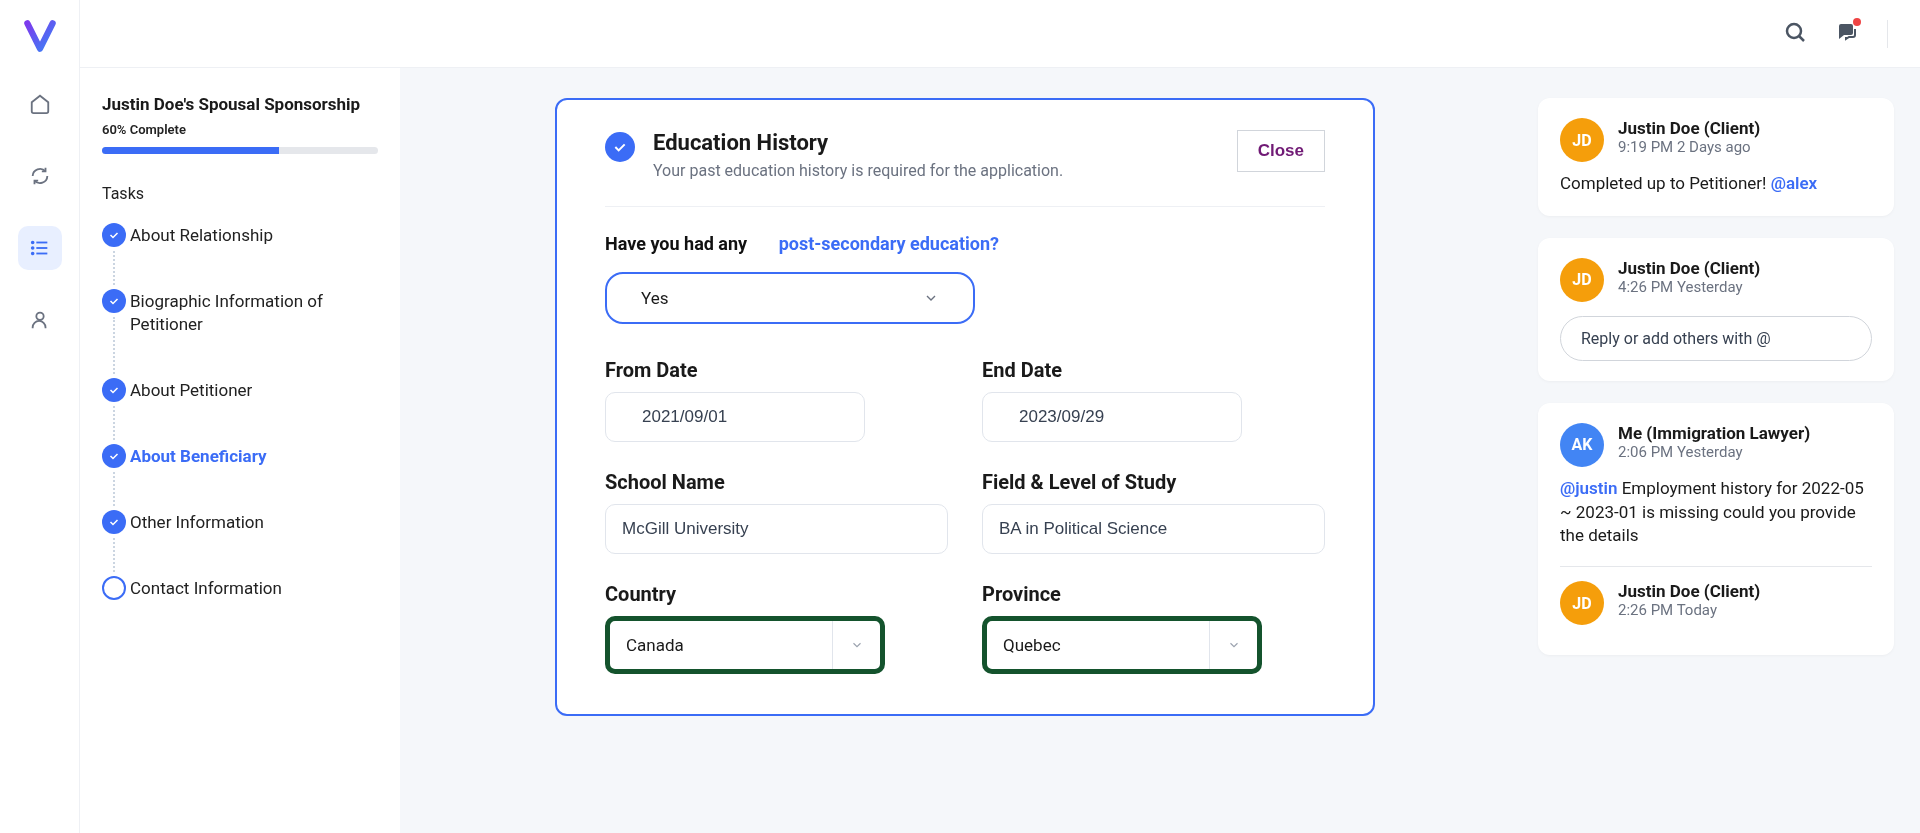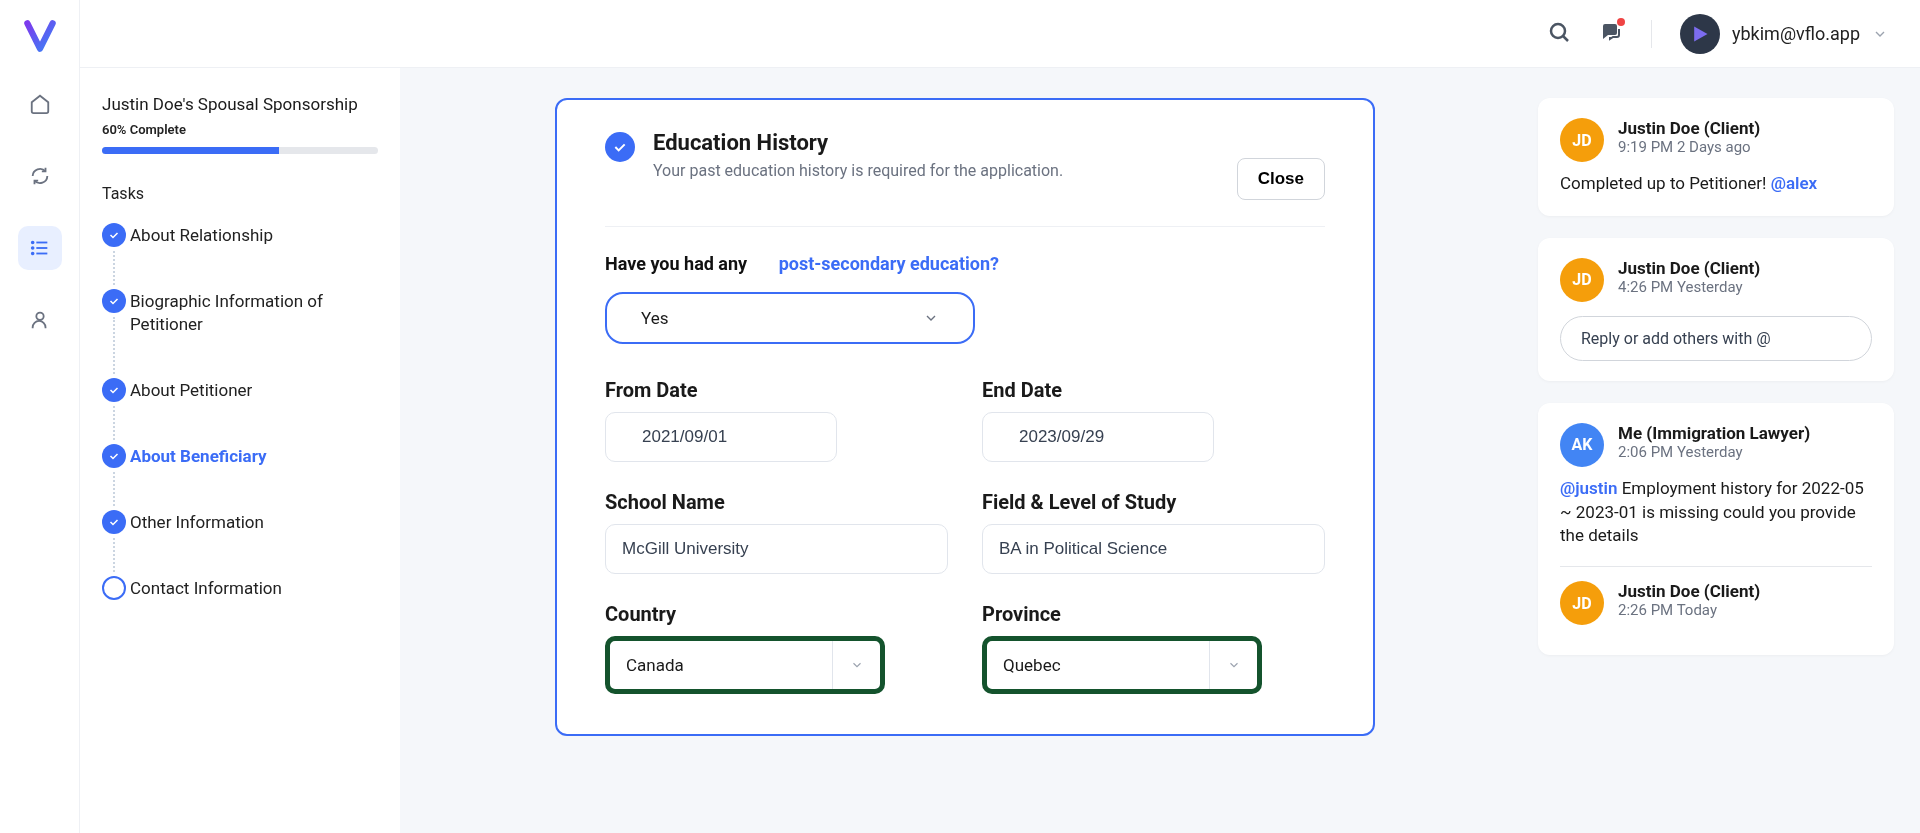--- a/index.html
+++ b/index.html
@@ -18,21 +18,21 @@
 .divider { width: 1px; height: 28px; background: #e5e7eb; }
 .user-menu { display: flex; align-items: center; gap: 12px; cursor: pointer; font-size: 18px; color: #222; }
 .avatar-circle { width: 40px; height: 40px; border-radius: 50%; background: #2d3748; display: flex; align-items: center; justify-content: center; }
 .dot-red { position: absolute; top: -2px; right: -2px; width: 8px; height: 8px; background: #ef4444; border-radius: 50%; }
 
 
 .content { display: flex; flex: 1; margin-top: 68px; }
 
 
 .tasks-panel { width: 320px; background: #fff; padding: 26px 22px; }
-.case-title { font-size: 17px; font-weight: 400; margin-bottom: 8px; }
+.case-title { font-size: 17px; font-weight: 700; margin-bottom: 8px; }
 .progress-label { font-size: 13px; font-weight: 600; color: #222; margin-bottom: 10px; }
 .progress-bar { height: 7px; background: #e5e7eb; border-radius: 4px; overflow: hidden; margin-bottom: 30px; }
 .progress-fill { height: 100%; background: #3b6cf6; }
 .tasks-heading { font-size: 16px; color: #222; margin-bottom: 20px; }
 .task-list { display: flex; flex-direction: column; }
 .task-item { display: flex; align-items: flex-start; gap: 4px; cursor: pointer; position: relative; padding-bottom: 42px; }
 .task-item:last-child { padding-bottom: 0; }
 .task-bullet { width: 24px; height: 24px; border-radius: 50%; background: #3b6cf6; display: flex; align-items: center; justify-content: center; flex-shrink: 0; z-index: 2; }
 .task-bullet.empty { background: #fff; border: 2.5px solid #3b6cf6; }
 .task-connector { position: absolute; left: 11px; top: 28px; bottom: 4px; border-left: 2px dotted #cbd5e1; z-index: 1; }
@@ -41,32 +41,32 @@
 .task-item.active .task-label { color: #3b6cf6; font-weight: 700; }
 
 
 .main { flex: 1; padding: 30px 40px; overflow: auto; }
 .card { background: #fff; border: 2px solid #3b6cf6; border-radius: 12px; padding: 30px 48px 40px; max-width: 820px; margin: 0 auto; }
 .card-head { display: flex; align-items: flex-start; gap: 18px; padding-bottom: 26px; border-bottom: 1px solid #eef0f4; margin-bottom: 26px; }
 .head-check { width: 30px; height: 30px; border-radius: 50%; background: #3b6cf6; display: flex; align-items: center; justify-content: center; flex-shrink: 0; margin-top: 2px; }
 .head-text { flex: 1; }
 .card-title { font-size: 22px; font-weight: 700; margin-bottom: 6px; }
 .card-subtitle { font-size: 16px; color: #6b7280; }
-.close-btn { border: 1px solid #d1d5db; background: #fff; color: #000000; font-weight: 600; font-size: 17px; padding: 10px 20px; border-radius: 8px; cursor: pointer; margin-top: 28px; }
+.close-btn { border: 1px solid #d1d5db; background: #fff; color: #701a75; font-weight: 600; font-size: 17px; padding: 10px 20px; border-radius: 0; cursor: pointer; }
 
 .question { font-size: 18px; font-weight: 700; color: #111; margin-bottom: 18px; }
 .question .hl { color: #3b6cf6; padding-left: 27px; }
 .select-box { position: relative; width: 370px; border: 2px solid #3b6cf6; border-radius: 18px; padding: 14px 34px; font-size: 17px; cursor: pointer; margin-bottom: 34px; display: flex; justify-content: space-between; align-items: center; }
 .form-grid { display: grid; grid-template-columns: 1fr 1fr; gap: 28px 34px; }
 .col-a { grid-column: 1; }
 .col-b { grid-column: 2; }
 .col-b-wide { grid-column: 2; }
 .field-label { font-size: 20px; font-weight: 700; margin-bottom: 10px; display: block; }
 .text-input { width: 100%; border: 1px solid #e1e5ec; border-radius: 10px; padding: 14px 16px; font-size: 17px; color: #374151; }
-.input-narrow { width: 232px; padding-left: 36px; }
+.input-narrow { width: 260px; padding-left: 36px; }
 .combo { display: flex; align-items: center; width: 280px; border: 5px solid #14532d; border-radius: 10px; overflow: hidden; }
 .combo .combo-text { flex: 1; padding: 14px 16px; font-size: 17px; }
 .combo .combo-btn { width: 48px; height: 48px; border-left: 1px solid #e1e5ec; display: flex; align-items: center; justify-content: center; color: #9ca3af; }
 
 
 .comments { width: 390px; padding: 30px 26px 8px 8px; display: flex; flex-direction: column; gap: 22px; }
 .comment-card { background: #fff; border-radius: 12px; padding: 20px 22px; box-shadow: 0 1px 3px rgba(0,0,0,0.04); }
 .comment-head { display: flex; gap: 14px; margin-bottom: 10px; }
 .c-avatar { width: 44px; height: 44px; border-radius: 50%; display: flex; align-items: center; justify-content: center; font-weight: 700; color: #fff; font-size: 16px; flex-shrink: 0; }
 .c-avatar.orange { background: #f59e0b; }
@@ -134,31 +134,20 @@
         </svg>
     </div>
     <div class="top-icon">
       <svg width="24" height="24" viewBox="0 0 24 24" fill="currentColor">
           <path d="M4 4h12a2 2 0 0 1 2 2v7a2 2 0 0 1-2 2H9l-5 4V6a2 2 0 0 1 2-2z"></path>
           <path d="M20 9v6a2 2 0 0 1-2 2h-4l-3 2v-2" fill="none" stroke="currentColor" stroke-width="2"></path>
         </svg>
       <span class="dot-red"></span>
     </div>
     <div class="divider"></div>
-    <div class="user-menu">
-      <div class="avatar-circle">
-        <svg width="20" height="20" viewBox="0 0 24 24" fill="#7c6cf0">
-            <path d="M5 3l16 9-16 9V3z"></path>
-          </svg>
-      </div>
-      <span>ybkim@vflo.app</span>
-      <svg width="16" height="16" viewBox="0 0 24 24" fill="none" stroke="#9ca3af" stroke-width="2">
-          <polyline points="6 9 12 15 18 9"></polyline>
-        </svg>
-    </div>
   </div>
 
   <div class="content">
 
     <div class="tasks-panel">
       <div class="case-title">Justin Doe's Spousal Sponsorship</div>
       <div class="progress-label">60% Complete</div>
       <div class="progress-bar">
         <div class="progress-fill" id="progress-fill" style="width: 64%;"></div>
       </div>

